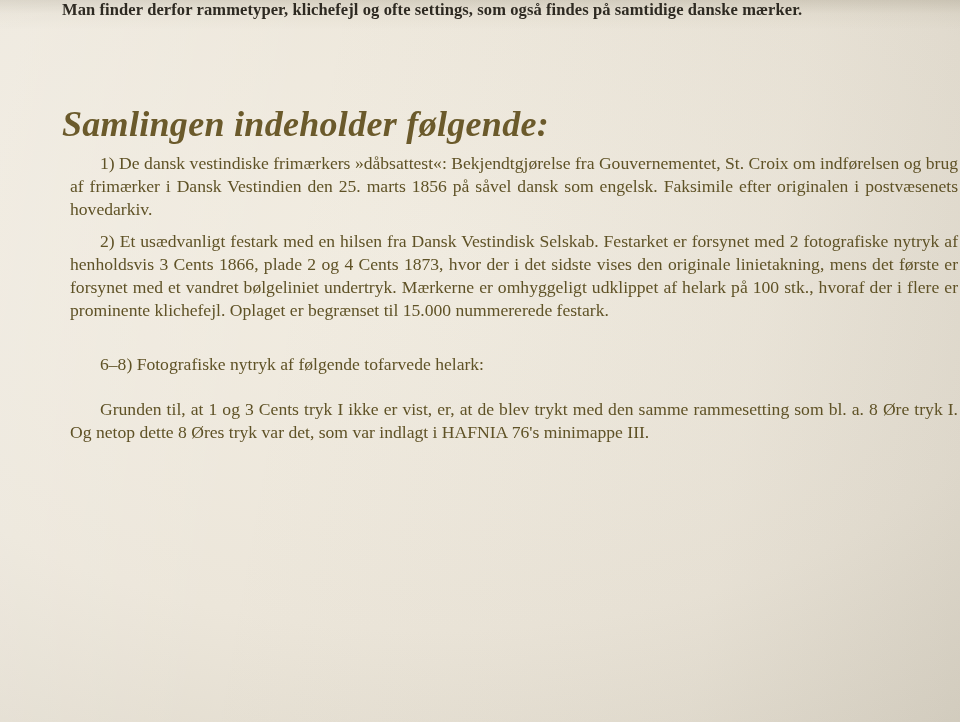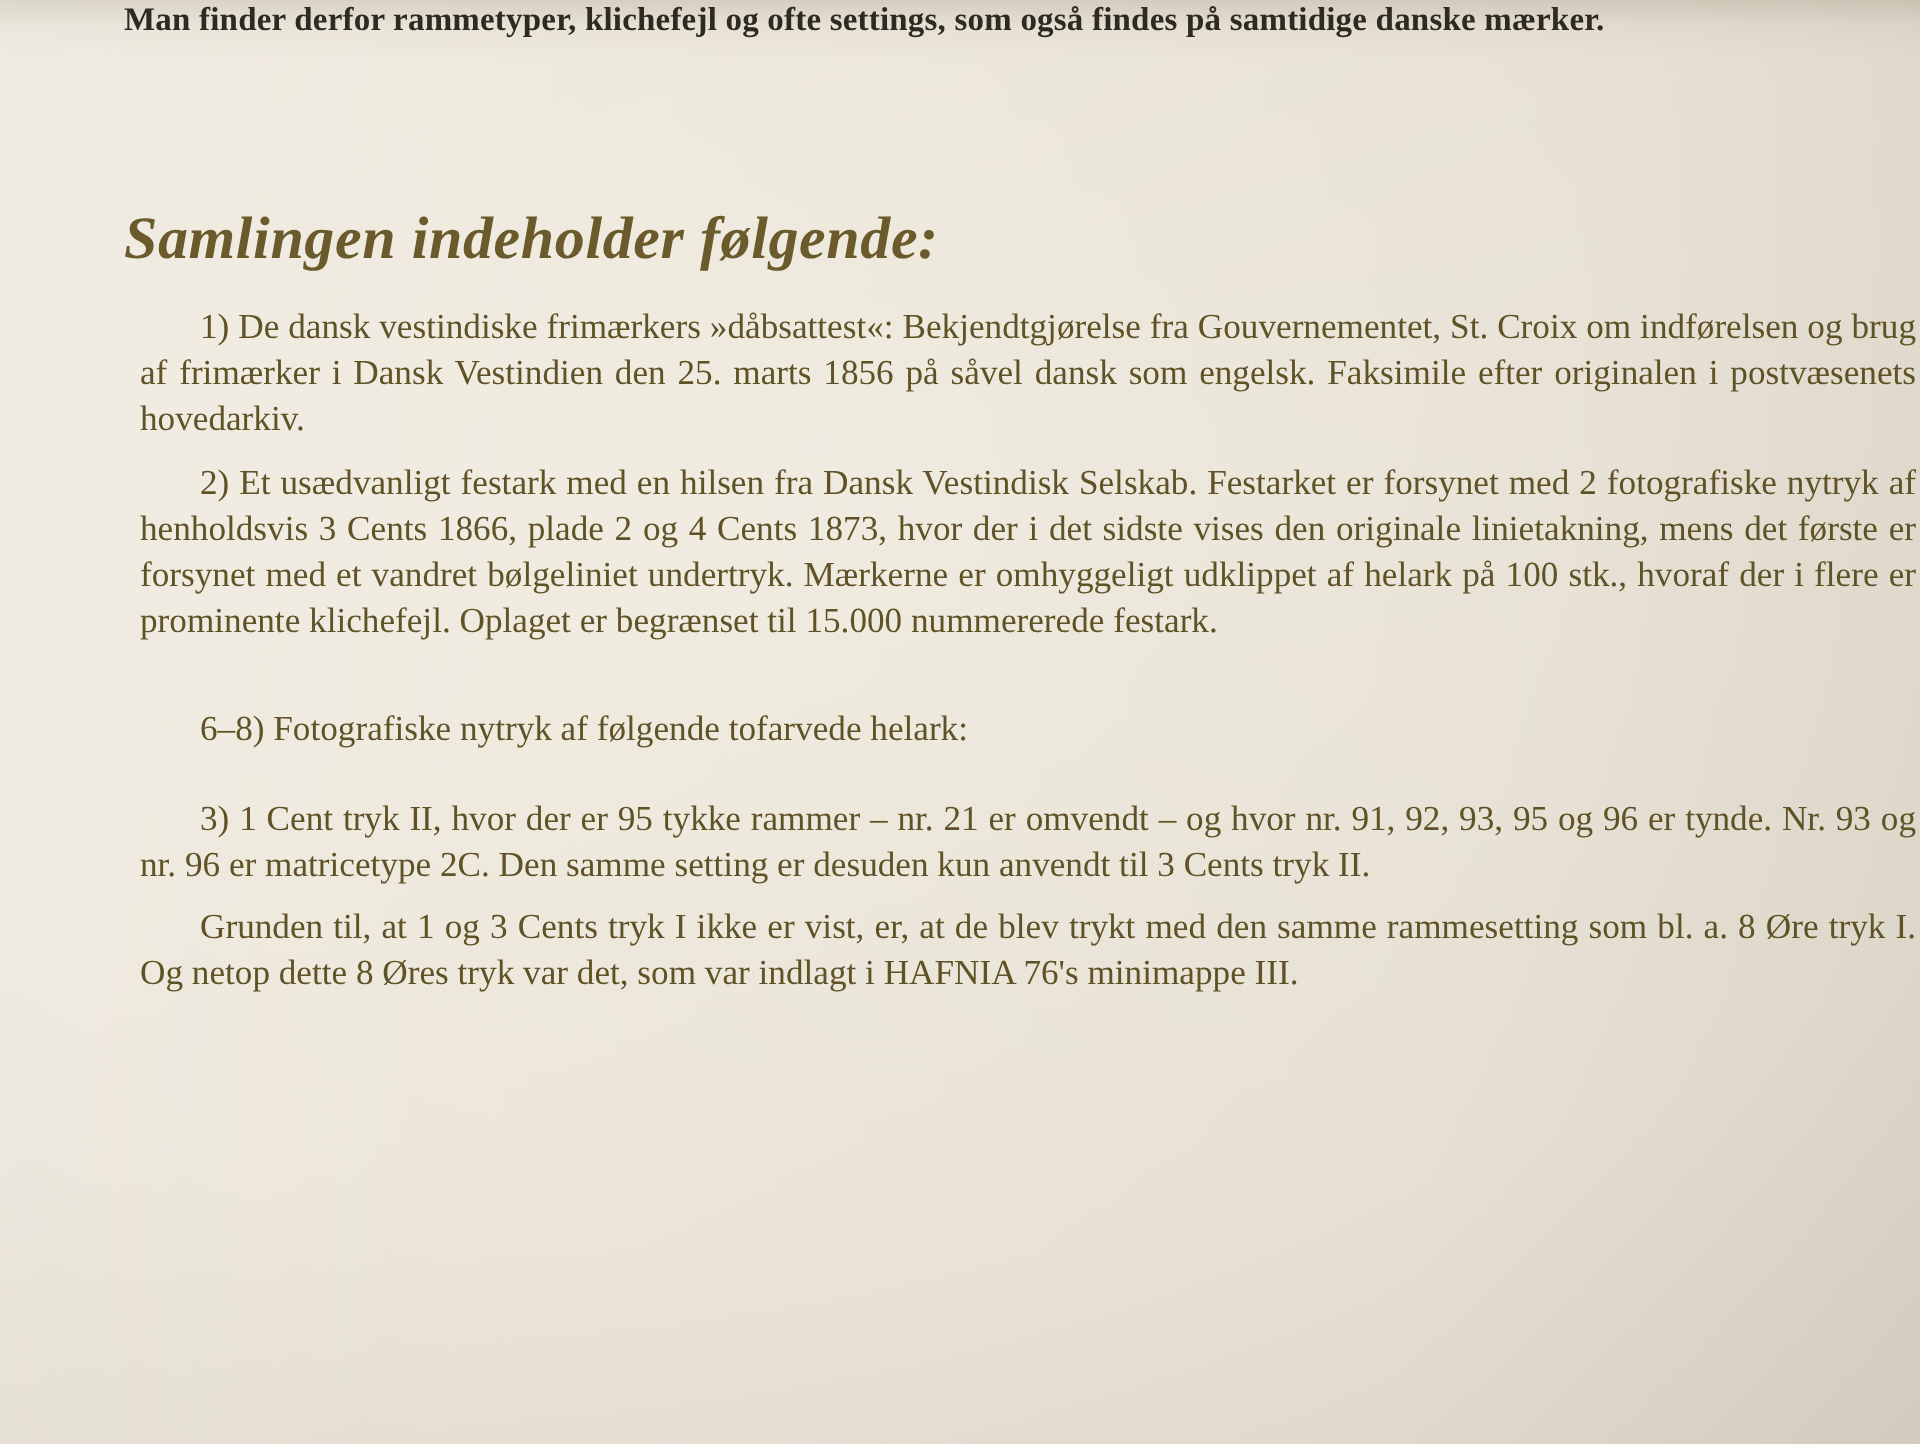--- a/index.html
+++ b/index.html
@@ -59,21 +59,21 @@
     color: #2e2a22;
     white-space: nowrap;
     overflow: hidden;
     font-family: "Liberation Serif", serif;
   }
 
   .heading {
     position: absolute;
     top: 103px;
     left: 62px;
-    font-size: 30px;
+    font-size: 36px;
     font-style: italic;
     font-weight: 700;
     color: #6b5a2b;
     letter-spacing: 0.3px;
     font-family: "Liberation Serif", serif;
   }
 
   .body-block {
     position: absolute;
     left: 57px;
@@ -119,18 +119,17 @@
 
     <div class="body-block" id="para2">
       <p class="indent">2) Et usædvanligt festark med en hilsen fra Dansk Vestindisk Selskab. Festarket er forsynet med 2 fotografiske nytryk af henholdsvis 3 Cents 1866, plade 2 og 4 Cents 1873, hvor der i det sidste vises den originale linietakning, mens det første er forsynet med et vandret bølgeliniet undertryk. Mærkerne er omhyggeligt udklippet af helark på 100 stk., hvoraf der i flere er prominente klichefejl. Oplaget er begrænset til 15.000 nummererede festark.</p>
     </div>
 
     <div class="body-block" id="para3">
       <p class="indent">6–8) Fotografiske nytryk af følgende tofarvede helark:</p>
     </div>
 
     <div class="body-block" id="para4">
-      <p class="indent">3) 1 Cent tryk II, hvor der er 95 tykke rammer – nr. 21 er omvendt – og hvor nr. 91, 92, 93, 95 og 96 er tynde. Nr. 93 og nr. 96 er matricetype 2C. Den samme setting er desuden kun anvendt til 3 Cents tryk II.</p>
       <p class="indent">Grunden til, at 1 og 3 Cents tryk I ikke er vist, er, at de blev trykt med den samme rammesetting som bl. a. 8 Øre tryk I. Og netop dette 8 Øres tryk var det, som var indlagt i HAFNIA 76's minimappe III.</p>
     </div>
 
   </div>
 </div>
 
 </body></html>

